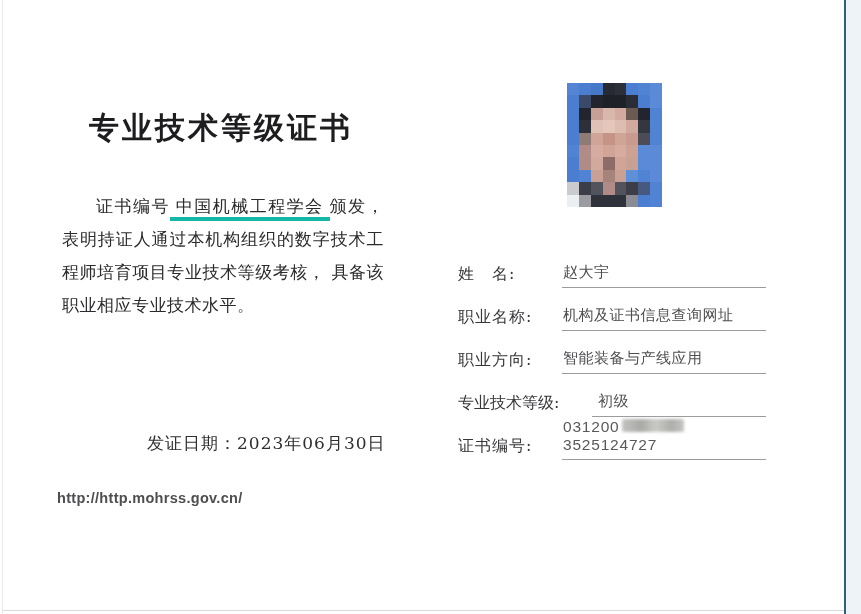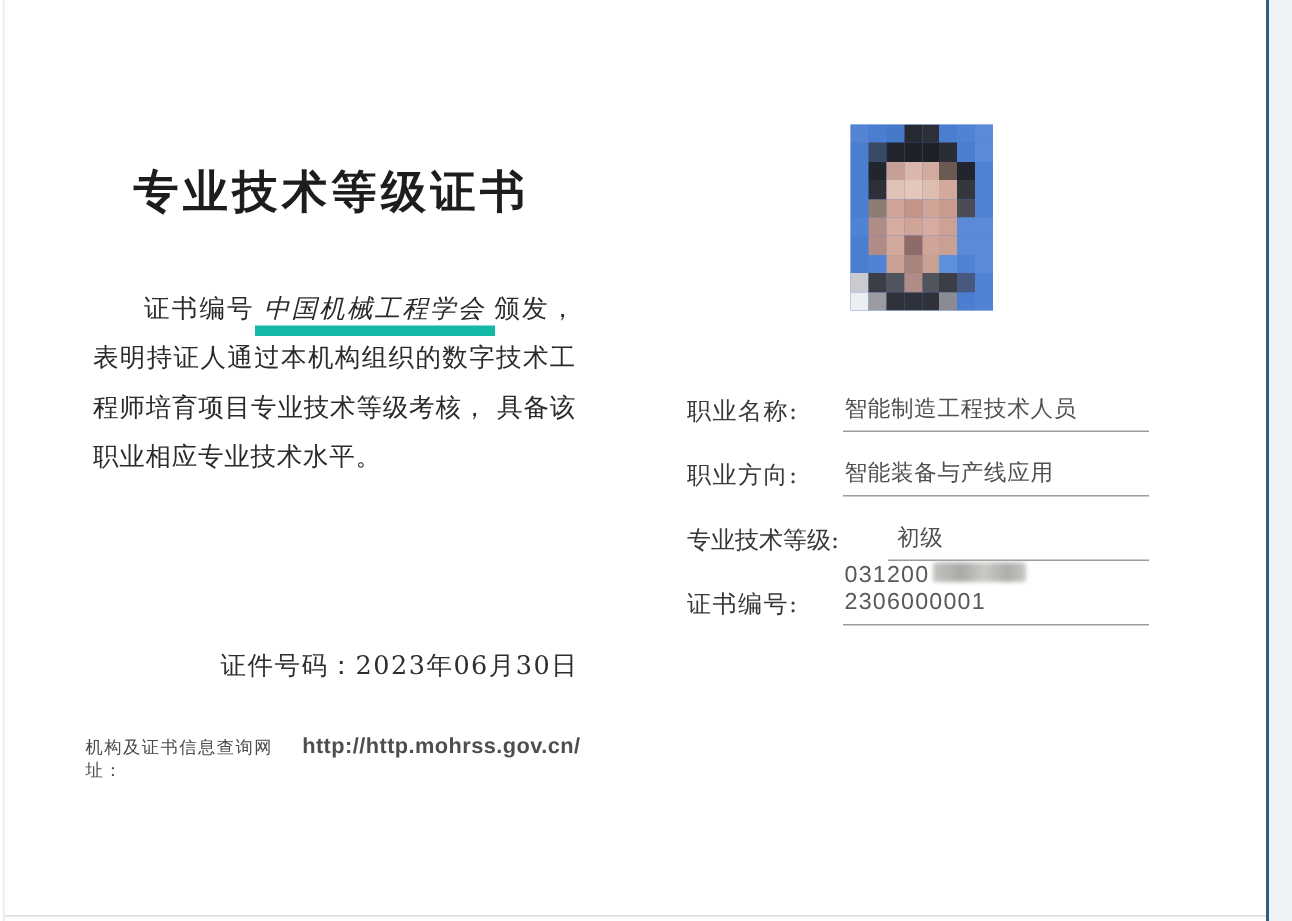--- a/index.html
+++ b/index.html
@@ -25,23 +25,22 @@
     text-align: center;
     font-size: 30px; font-weight: bold; letter-spacing: 3px;
     color: #1d1d1f;
   }
   .body-text {
     position: absolute; left: 62px; top: 190px; width: 322px;
     font-size: 17px; line-height: 33px; letter-spacing: 0.5px;
     color: #2b2b2d; text-align: justify; text-indent: 2em;
   }
   .issuer-underlined {
-    border-bottom: 7px solid #14b8a6;
+    border-bottom: 4px solid #14b8a6;
     padding: 0 6px 1px 6px;
-    font-style: italic;
   }
   .issue-date {
     position: absolute; left: 147px; top: 432px;
     font-size: 17px; letter-spacing: 1px; color: #2e2e30;
   }
   .footer-line {
     position: absolute; left: 57px; top: 490px; width: 330px;
     display: flex; align-items: baseline; gap: 9px;
   }
   .footer-label { font-size: 11.5px; color: #4a4a4c; letter-spacing: 1px; }
@@ -112,24 +111,23 @@
 
   <div class="edge-left-line"></div>
   <div class="edge-right-strip"></div>
   <div class="edge-right-line"></div>
   <div class="edge-bottom-line"></div>
 
   <div class="title">专业技术等级证书</div>
 
   <p class="body-text"><span>证书编号</span><span class="issuer-underlined">中国机械工程学会</span><span>颁发，表明持证人通过本机构组织的数字技术工程师培育项目专业技术等级考核， 具备该职业相应专业技术水平。</span></p>
 
-  <div class="issue-date">证件号码：2023年06月30日</div>
+  <div class="issue-date">发证日期：2023年06月30日</div>
 
   <div class="footer-line">
-    <span class="footer-label">机构及证书信息查询网址：</span>
     <span class="footer-url">http://http.mohrss.gov.cn/</span>
   </div>
 
   <div class="photo" id="photo" style="background: rgb(75, 126, 208);">
       <div class="px" style="background: rgb(85, 132, 213);"></div>
       <div class="px" style="background: rgb(75, 126, 208);"></div>
       <div class="px" style="background: rgb(70, 120, 200);"></div>
       <div class="px" style="background: rgb(39, 41, 51);"></div>
       <div class="px" style="background: rgb(46, 48, 57);"></div>
       <div class="px" style="background: rgb(75, 126, 208);"></div>
@@ -204,45 +202,51 @@
       <div class="px" style="background: rgb(48, 50, 59);"></div>
       <div class="px" style="background: rgb(48, 50, 59);"></div>
       <div class="px" style="background: rgb(48, 50, 59);"></div>
       <div class="px" style="background: rgb(139, 139, 147);"></div>
       <div class="px" style="background: rgb(75, 126, 208);"></div>
       <div class="px" style="background: rgb(80, 131, 211);"></div>
     </div>
 
   <div class="fields">
 
+    <div class="row">
+      <span class="label">姓　名:</span>
+      <span class="value-area">
+          <span class="value">赵大宇</span>
+        </span>
+    </div>
 
 
 
     <div class="row">
       <span class="label">职业名称:</span>
       <span class="value-area">
-          <span class="value">智能制造工程技术人员</span>
+          <span class="value">机构及证书信息查询网址</span>
         </span>
     </div>
 
     <div class="row">
       <span class="label">职业方向:</span>
       <span class="value-area">
           <span class="value">智能装备与产线应用</span>
         </span>
     </div>
 
     <div class="row wide">
       <span class="label">专业技术等级:</span>
       <span class="value-area">
           <span class="value">初级</span>
         </span>
     </div>
 
     <div class="row">
       <span class="label">证书编号:</span>
       <span class="value-area">
-          <span class="value num"><span>031200</span><span class="redacted-mid"></span><span>2306000001</span></span>
+          <span class="value num"><span>031200</span><span class="redacted-mid"></span><span>3525124727</span></span>
         </span>
     </div>
 
   </div>
 </div>
 
 </body></html>

